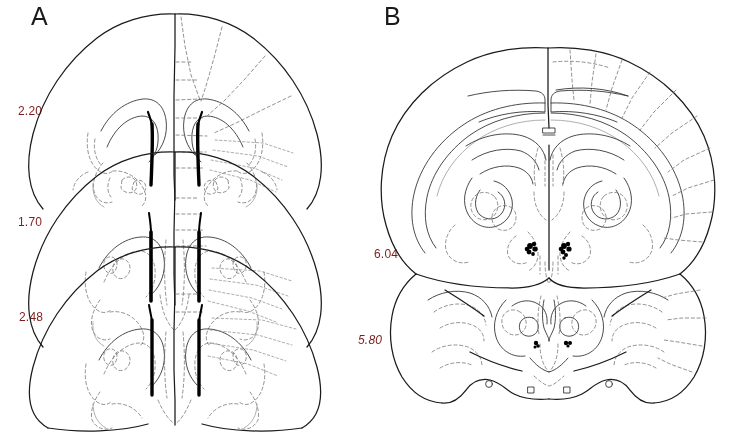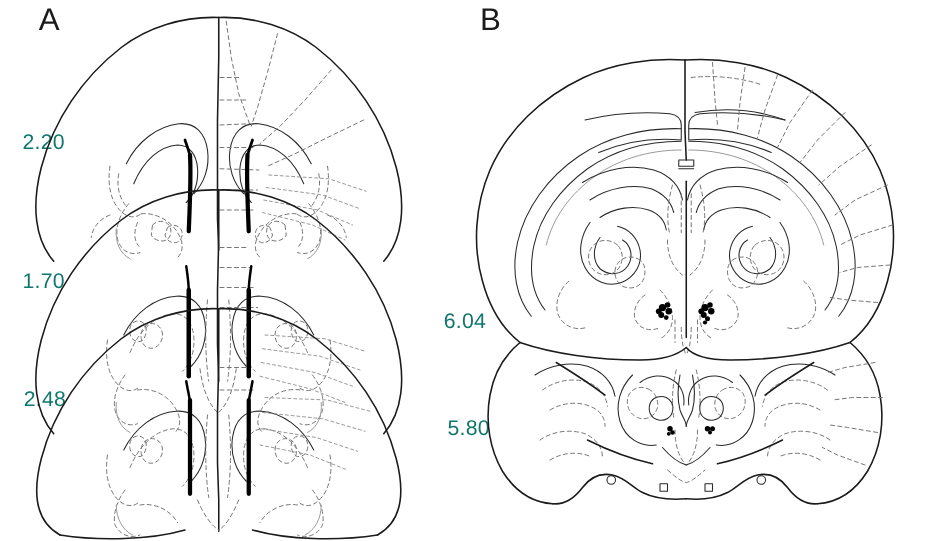--- a/index.html
+++ b/index.html
@@ -7,28 +7,28 @@
        font-family:"Liberation Sans", sans-serif;color:#111;}
   #figure{position:relative;width:753px;height:433px;background:#ffffff;}
   svg{display:block;}
   .panel-letter{
     position:absolute;font-size:25px;font-weight:400;line-height:1;
     color:#1a1a1a;letter-spacing:0px;
   }
   #panel-a-letter{left:31px;top:4px;}
   #panel-b-letter{left:384px;top:4px;}
   .coord-label{
-    position:absolute;font-size:17px;font-weight:400;line-height:1;color:#0f766e;
+    position:absolute;font-size:12px;font-weight:400;line-height:1;color:#7f1d1d;
     letter-spacing:0.2px;white-space:nowrap;
   }
   #coord-a-0{left:18px;top:105px;}
   #coord-a-1{left:18px;top:216px;}
   #coord-a-2{left:19px;top:311px;}
-  #coord-b-0{left:355px;top:248px;}
-  #coord-b-1{left:358px;top:334px;}
+  #coord-b-0{left:374px;top:248px;}
+  #coord-b-1{left:358px;top:334px;font-style:italic;}
   .solid{fill:none;stroke:#1b1b1b;stroke-width:1.25;
          stroke-linecap:round;stroke-linejoin:round;}
   .solid-thin{fill:none;stroke:#2a2a2a;stroke-width:0.85;
          stroke-linecap:round;stroke-linejoin:round;}
   .solid-faint{fill:none;stroke:#9a9a9a;stroke-width:0.8;
          stroke-linecap:round;stroke-linejoin:round;}
   .dash{fill:none;stroke:#767676;stroke-width:0.8;
         stroke-dasharray:3.2 2.6;stroke-linecap:round;stroke-linejoin:round;}
   .dash-fine{fill:none;stroke:#8a8a8a;stroke-width:0.7;
         stroke-dasharray:2.4 2.2;stroke-linecap:round;stroke-linejoin:round;}

